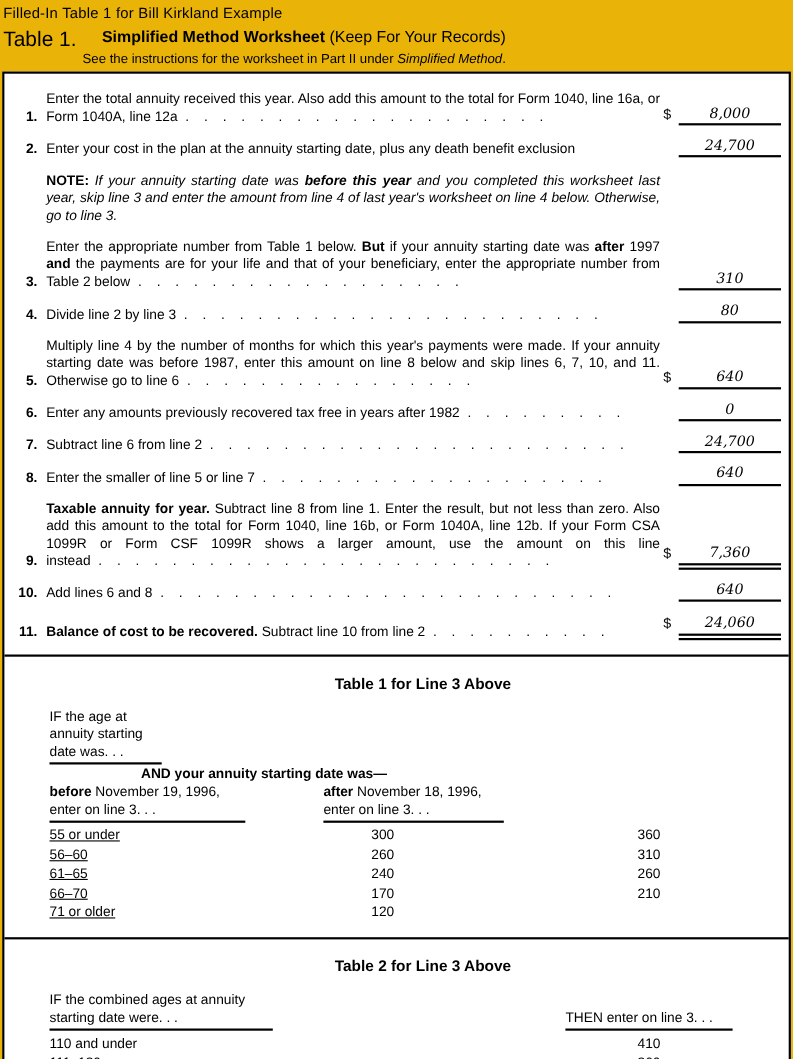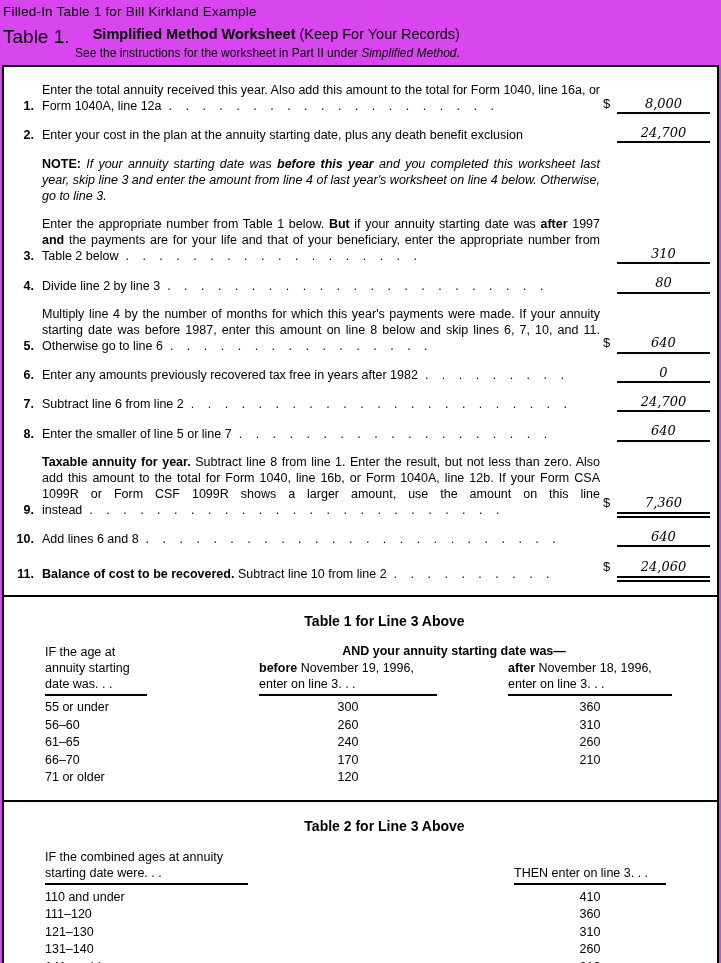--- a/index.html
+++ b/index.html
@@ -7,21 +7,21 @@
     background: #fff;
     color: #000;
     font-family: "Liberation Sans", sans-serif;
     font-size: 12.5px;
     line-height: 1.28;
   }
   .page {
     position: relative;
     width: 721px;
     height: 963px;
-    background: #d946ef;
+    background: #eab308;
     overflow: hidden;
   }
   .pretitle {
     padding: 3px 0 0 3px;
     font-size: 13.5px;
     letter-spacing: 0.2px;
   }
   .caption {
     display: flex;
     align-items: flex-start;
@@ -99,31 +99,31 @@
 
   .tbl-section { padding: 6px 0 13px 0; }
   .tbl-title {
     text-align: center;
     font-weight: bold;
     font-size: 14px;
     margin: 10px 0 13px 0;
     padding-left: 48px;
   }
   
-  .t1-head { display: flex; align-items: flex-end; margin-left: 41px; }
+  .t1-head { display: flex; align-items: flex-start; margin-left: 41px; flex-direction: column; }
   .t1-hc1 { width: 214px; flex: none; }
   .t1-h1 { width: 102px; border-bottom: 2px solid #000; padding-bottom: 2px; }
   .t1-h23 { width: 413px; flex: none; }
   .t1-and { text-align: center; font-weight: bold; width: 390px; }
   .t1-h23-row { display: flex; margin-top: 1px; }
   .t1-h2 { width: 178px; flex: none; border-bottom: 2px solid #000; padding-bottom: 2px; }
   .t1-hgap { width: 71px; flex: none; }
   .t1-h3 { width: 164px; flex: none; border-bottom: 2px solid #000; padding-bottom: 2px; }
   .t1-row { display: flex; margin-left: 41px; line-height: 17.5px; }
-  .t1-c1 { width: 214px; flex: none; }
+  .t1-c1 { width: 214px; flex: none; text-decoration: underline; }
   .t1-c2 { width: 178px; flex: none; text-align: center; }
   .t1-gap { width: 71px; flex: none; }
   .t1-c3 { width: 164px; flex: none; text-align: center; }
   .t1-rows { margin-top: 3px; }
   
   .t2-head { display: flex; align-items: flex-end; margin-left: 41px; margin-right: 51px; }
   .t2-h1 { width: 203px; flex: none; border-bottom: 2px solid #000; padding-bottom: 2px; }
   .t2-h2 { width: 152px; flex: none; border-bottom: 2px solid #000; padding-bottom: 2px; margin-left: auto; }
   .t2-row { display: flex; margin-left: 41px; margin-right: 51px; line-height: 17.5px; gap: 26px; }
   .t2-c1 { width: 203px; flex: none; }

